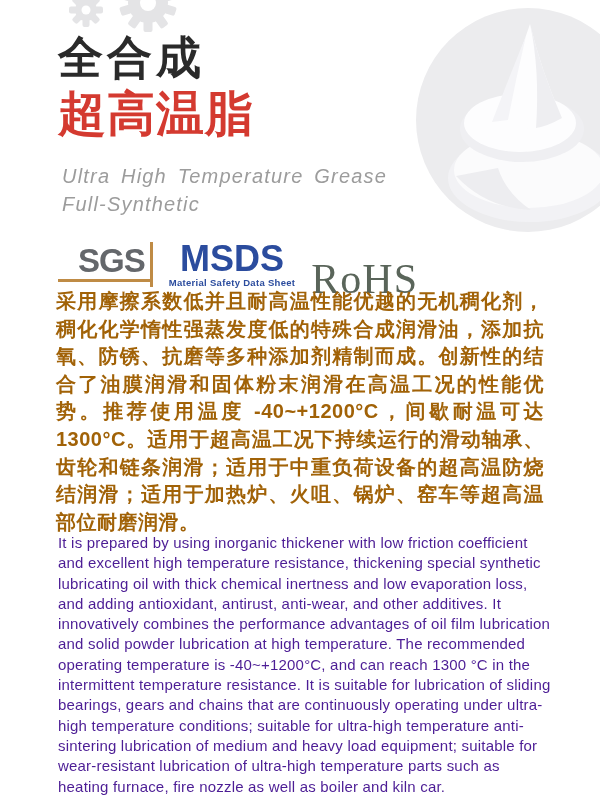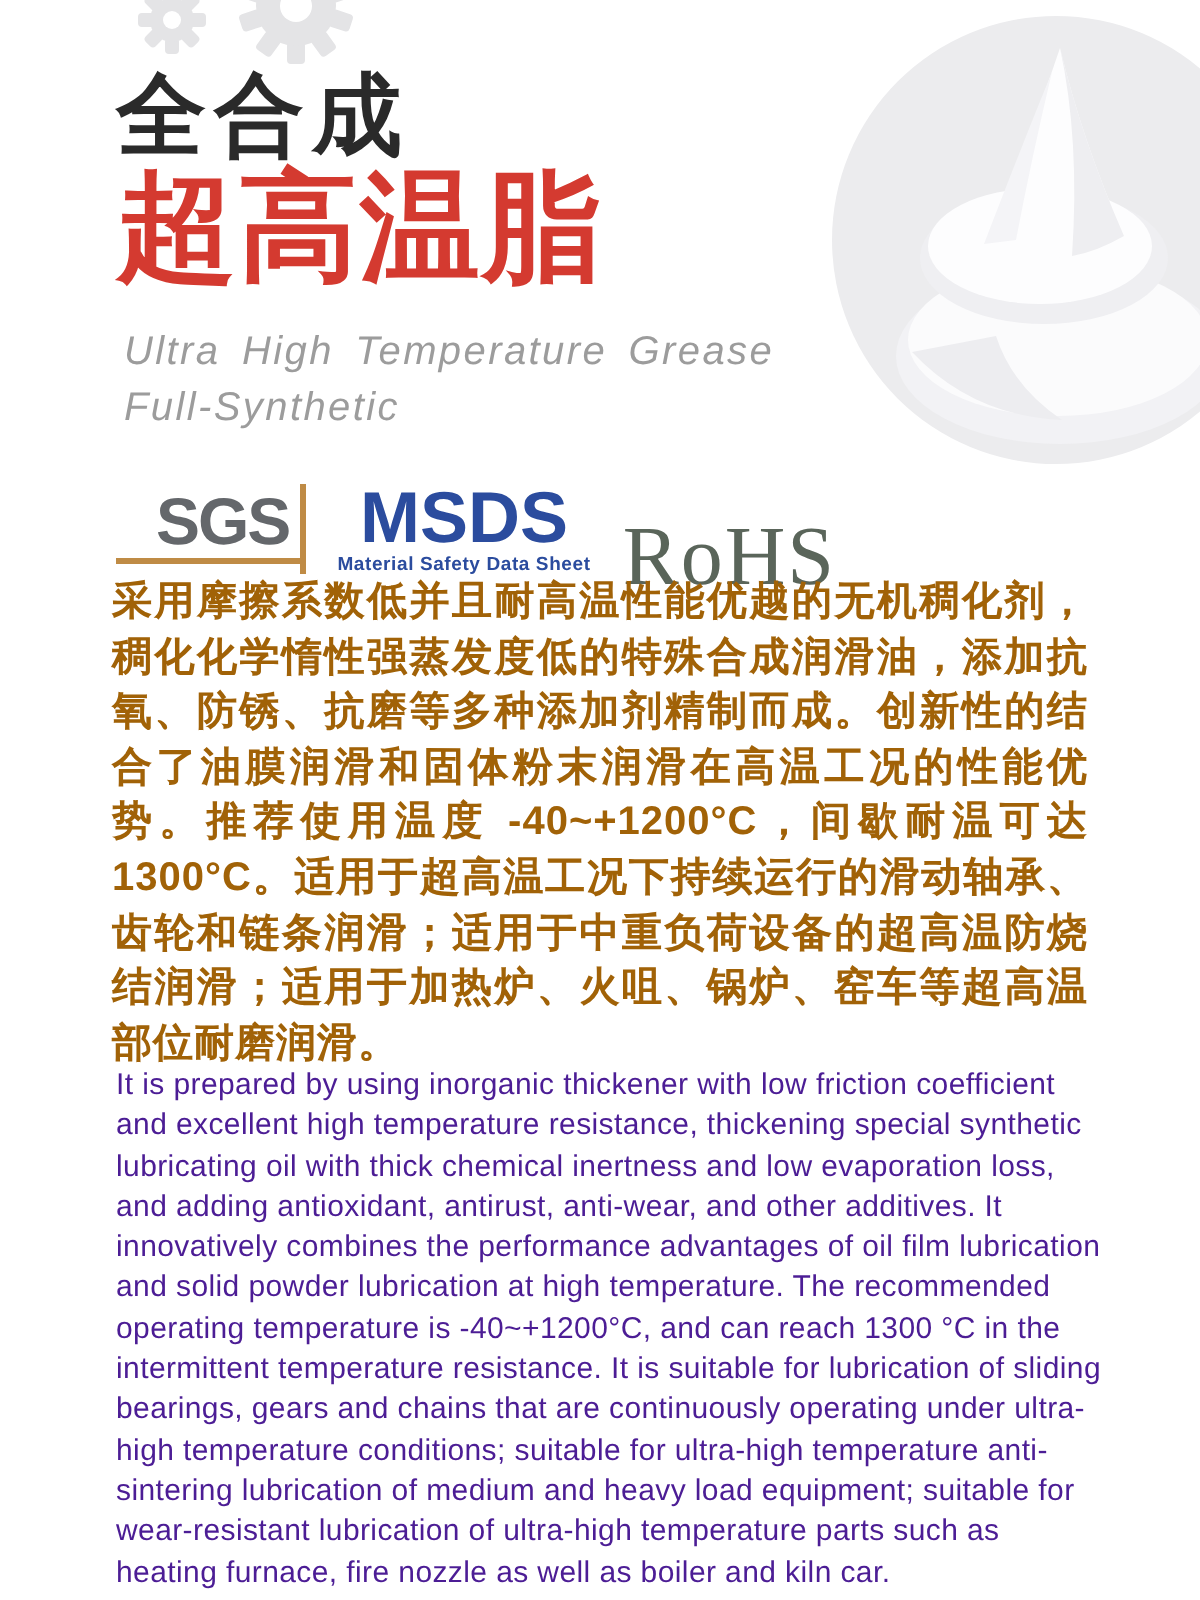--- a/index.html
+++ b/index.html
@@ -46,21 +46,21 @@
   .title-cn-1 {
     display: block;
     font-size: 45px;
     line-height: 56px;
     font-weight: 700;
     letter-spacing: 4px;
     color: #2a2a2a;
   }
   .title-cn-2 {
     display: block;
-    font-size: 60px;
+    font-size: 48px;
     line-height: 56px;
     font-weight: 800;
     letter-spacing: 1px;
     color: #d43a30;
   }
 
   .subtitle {
     position: absolute;
     left: 62px;
     top: 162px;

